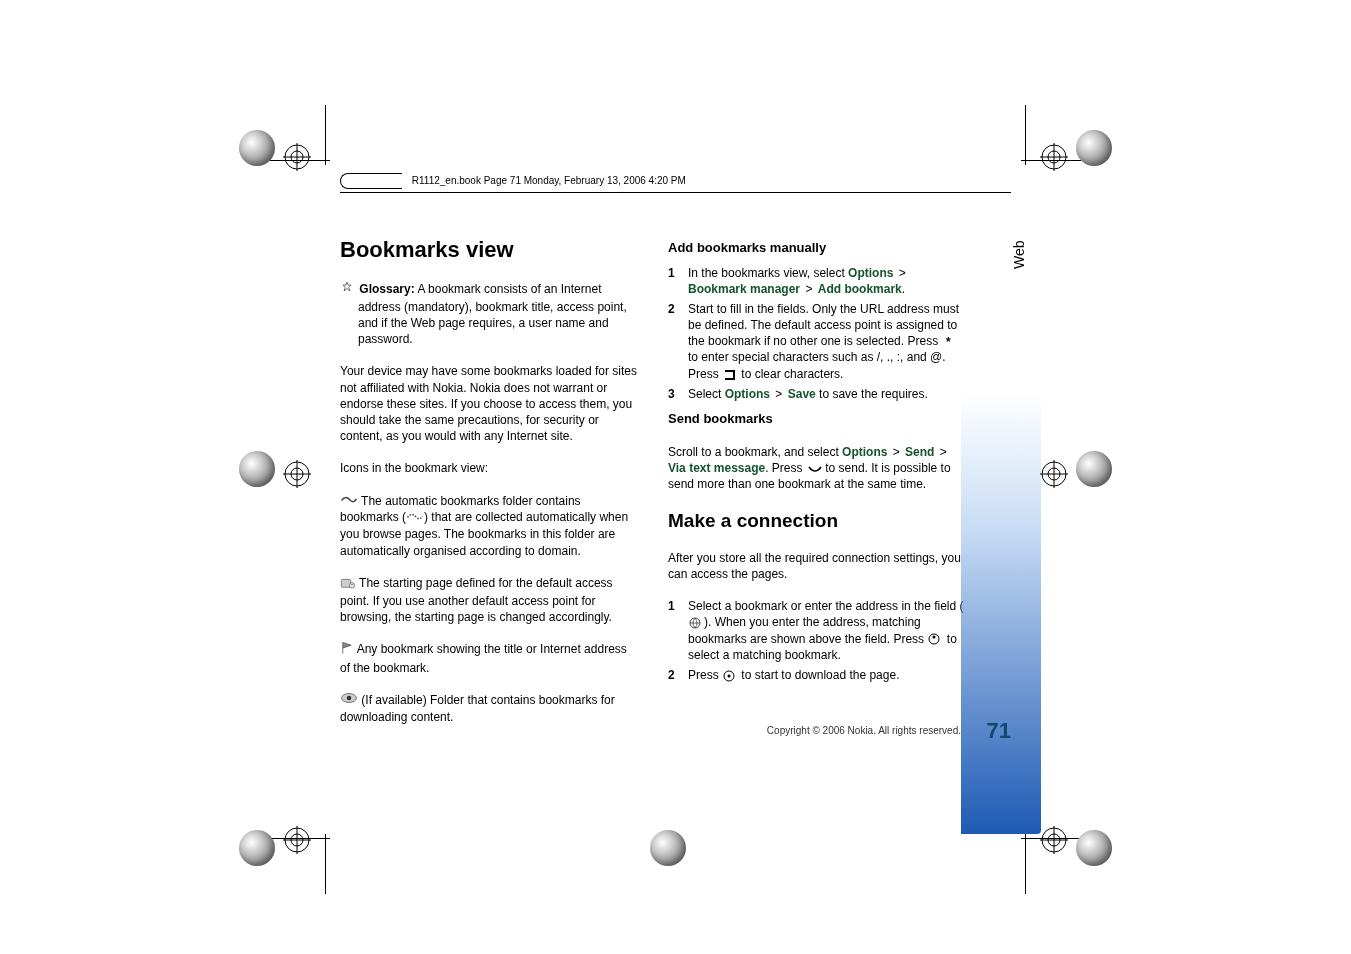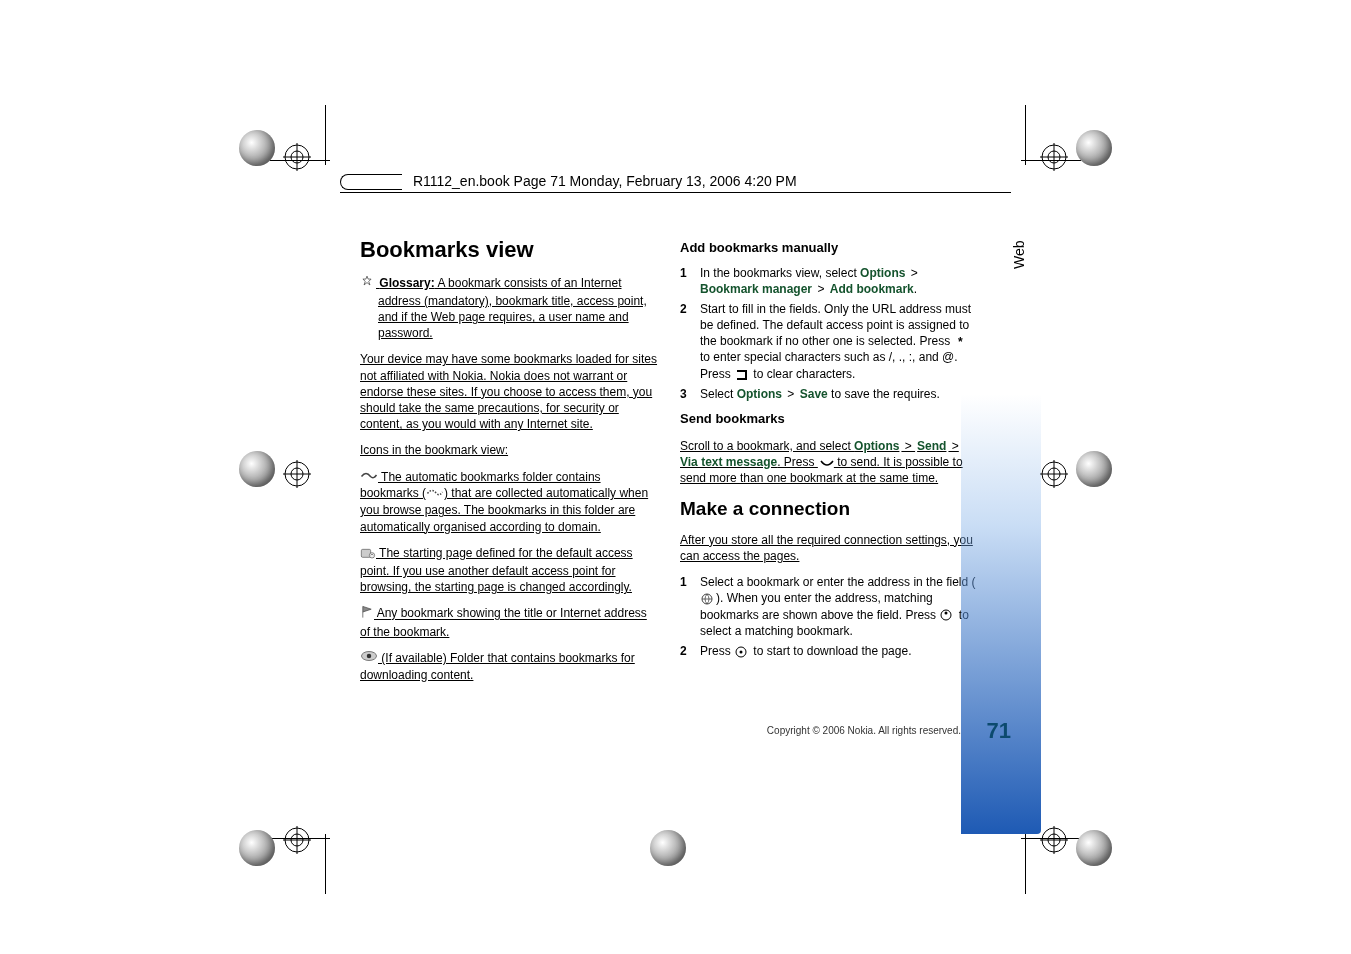--- a/index.html
+++ b/index.html
@@ -14,22 +14,21 @@
   }
   .page {
     position: absolute;
     left: 340px;
     top: 235px;
     width: 660px;
     height: 530px;
   }
   .columns {
     display: flex;
-    gap: 20px;
-    justify-content: center;
+    gap: 28px;
   }
   .col {
     width: 300px;
     font-size: 12px;
     line-height: 1.35;
     color: #000;
   }
   h2.big {
     font-family: Arial, Helvetica, sans-serif;
     font-weight: bold;
@@ -39,36 +38,36 @@
   h3.sub {
     font-weight: bold;
     font-size: 13px;
     margin: 4px 0 8px 0;
   }
   h2.mid {
     font-weight: bold;
     font-size: 19px;
     margin: 10px 0 6px 0;
   }
-  p { margin: 10px 0; text-decoration: underline; }
+  p { margin: 16px 0; }
   .glossary-indent { padding-left: 18px; text-indent: 0; }
   .blue { color: #14532d; font-weight: bold; }
   .gt { color: #000; padding: 0 2px; }
   ol.num { list-style: none; padding: 0; margin: 4px 0 8px 0; }
   ol.num li { padding-left: 20px; position: relative; margin-bottom: 4px; }
   ol.num li .num { position: absolute; left: 0; font-weight: bold; }
   .icon {
     display: inline-block;
     vertical-align: middle;
   }
   .header-line {
     position: absolute;
     left: 340px;
     top: 173px;
-    font-size: 14px;
+    font-size: 10px;
     color: #000;
   }
   .header-line .arrow {
     display: inline-block;
     width: 60px;
     height: 14px;
     border: 1px solid #000;
     border-right: none;
     border-radius: 10px 0 0 10px;
     margin-right: 8px;

